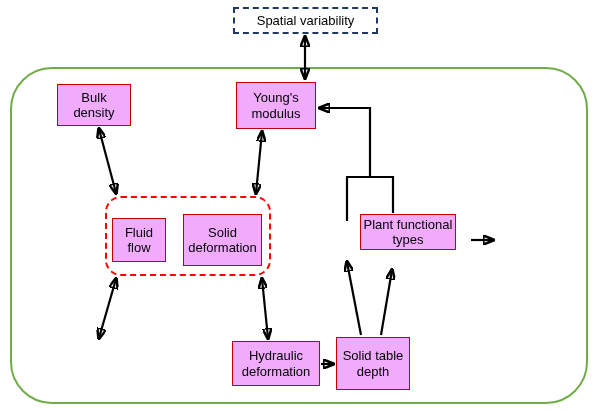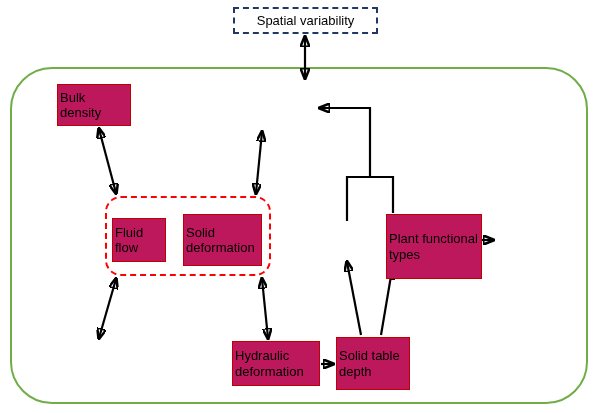--- a/index.html
+++ b/index.html
@@ -1,22 +1,22 @@
 <!DOCTYPE html>
 <html><head>
 <meta charset="utf-8">
 <style>
   html,body{margin:0;padding:0;background:#fff;}
   .wrap{
     position:relative;width:600px;height:413px;background:#fff;
     font-family:Liberation Sans, sans-serif;font-size:13px;color:#000;overflow:hidden;
   }
   .node{
-    position:absolute;border:1.6px solid #c00000;background:#be185d;
-    display:flex;align-items:center;justify-content:center;
+    position:absolute;border:1.6px solid #c00000;background:#f0abfc;
+    display:flex;align-items:center;justify-content:center;text-align:center;
     line-height:1.18;padding:1px 2px;box-sizing:border-box;z-index:4;
   }
   .ext{
     position:absolute;border:2px dashed #203864;background:#fff;
     display:flex;align-items:center;justify-content:center;text-align:center;
     box-sizing:border-box;z-index:4;
   }
   .system{
     position:absolute;left:10px;top:67px;width:578px;height:337px;
     border:2.4px solid #70ad47;border-radius:42px;box-sizing:border-box;z-index:1;
@@ -64,27 +64,28 @@
 
     <path d="M347,221 L347,177 L393,177 L393,213"></path>
 
     <path d="M370,177 L370,108 L320,108" marker-end="url(#ah)"></path>
 
     <line x1="471" y1="240" x2="493" y2="240" marker-end="url(#ah)"></line>
   </svg>
 
   <div class="node" style="left:57px;top:84px;width:74px;height:42px">Bulk density</div>
 
+  <div class="node" style="left:236px;top:82px;width:80px;height:47px">Young's modulus</div>
 
   <div class="node" style="left:183px;top:214px;width:79px;height:52px">Solid deformation</div>
 
   <div class="node" style="left:112px;top:218px;width:54px;height:44px">Fluid flow</div>
 
 
-  <div class="node" style="left:386px;top:214px;width:96px;height:65px">Plant functional types</div>
+  <div class="node" style="left:360px;top:214px;width:96px;height:36px">Plant functional types</div>
 
 
 
   <div class="node" style="left:232px;top:341px;width:88px;height:45px">Hydraulic deformation</div>
 
   <div class="node" style="left:336px;top:337px;width:74px;height:53px">Solid table depth</div>
 
 </div>
 
 </body></html>

